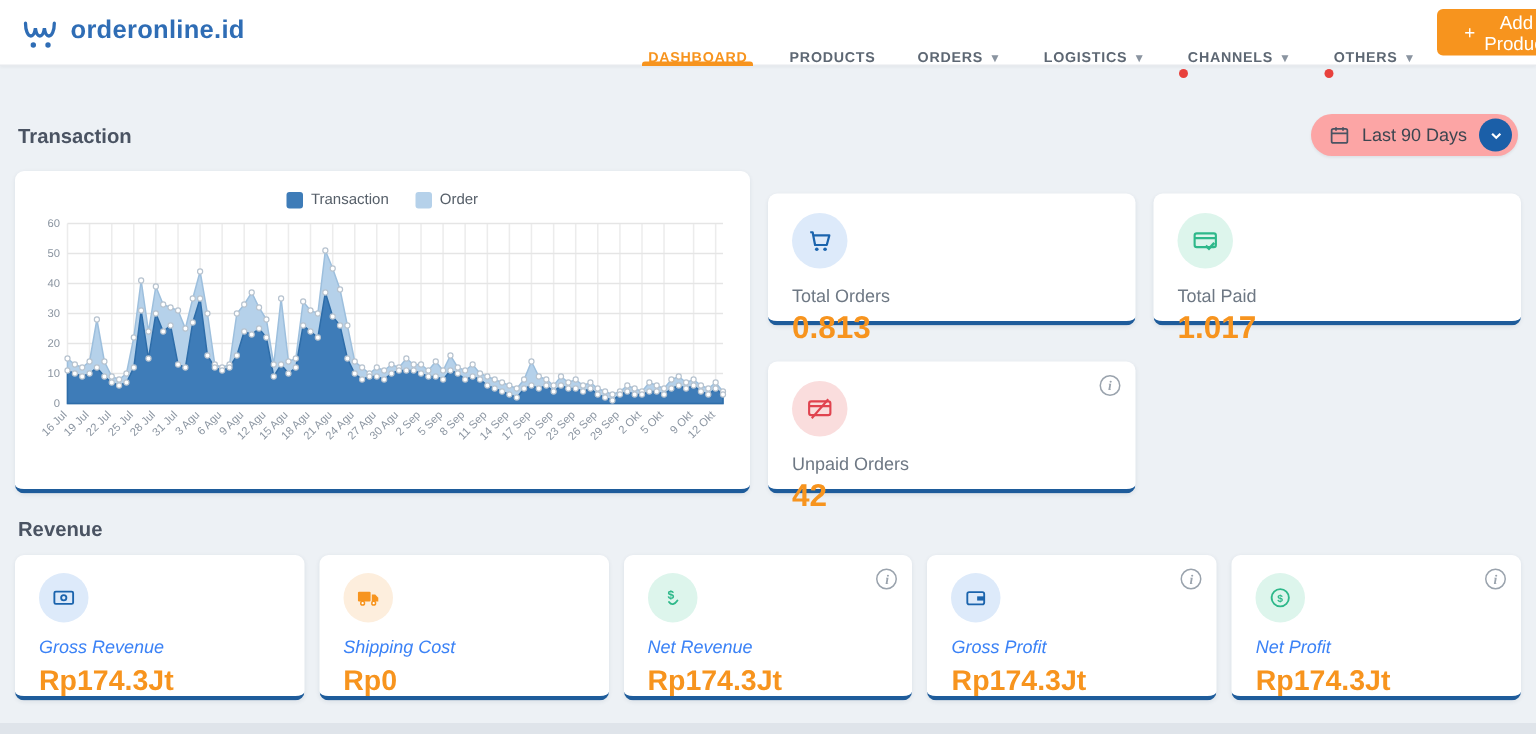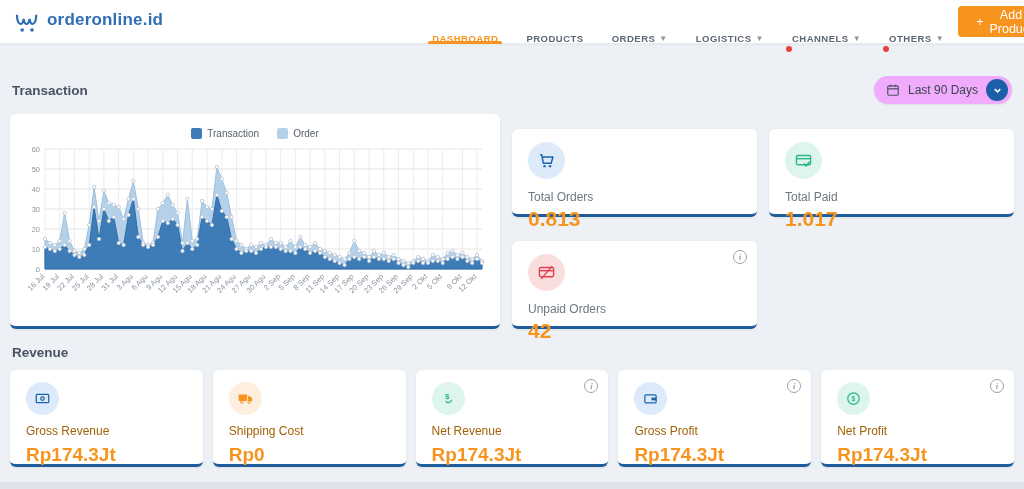--- a/index.html
+++ b/index.html
@@ -24,21 +24,21 @@
              background:#e8413c; }
   .nav-right { margin-left:auto; display:flex; align-items:center; gap:16px; }
   .add-product { display:flex; align-items:center; gap:6px; background:#f7941e; color:#fff;
                  border:none; border-radius:4px; height:31px; padding:0 18px; font-size:12.5px;
                  font-family:inherit; cursor:pointer; }
 
   
   .main { padding:24px 10px 0; }
   .sec-head { display:flex; align-items:center; justify-content:space-between; margin:8px 2px 10px; }
   .sec-title { font-size:13.5px; font-weight:bold; color:#4a5362; }
-  .date-filter { display:flex; align-items:center; gap:8px; background:#f0abfc; border:none;
+  .date-filter { display:flex; align-items:center; gap:8px; background:#fca5a5; border:none;
                  border-radius:16px; height:28px; padding:3px 4px 3px 12px; font-family:inherit;
                  font-size:12px; color:#3d4650; cursor:pointer; box-shadow:0 1px 2px rgba(0,0,0,.07); }
   .date-filter .cal { width:14px; height:14px; color:#4a5362; }
   .df-circle { width:22px; height:22px; border-radius:50%; background:#1b5fa8; display:flex;
                align-items:center; justify-content:center; }
   .df-circle svg { width:11px; height:11px; }
 
   .card { background:#fff; border-radius:6px; box-shadow:0 1px 3px rgba(30,50,80,.08);
           border-bottom:3px solid #1e5c9b; position:relative; }
 
@@ -59,21 +59,21 @@
   .tint-green  { background:#ddf5ec; color:#2eb88a; }
   .tint-orange { background:#fdeedd; color:#f7941e; }
   .tint-red    { background:#fadddd; color:#e0434f; }
   .stat-label { margin-top:11px; font-size:12px; color:#6e7884; }
   .stat-value { margin-top:3px; font-size:21px; font-weight:bold; color:#f7941e; }
 
   .rev-grid { display:grid; grid-template-columns:repeat(5,1fr); gap:10px; grid-auto-rows:97px; }
   .rev-card { padding:12px 16px 8px; }
   .rev-card .icon-circle { width:33px; height:33px; }
   .rev-card .icon-circle svg { width:15px; height:15px; }
-  .rev-label { margin-top:9px; font-size:12px; color:#a16207; }
+  .rev-label { margin-top:9px; font-size:12px; color:#3b82f6;font-style:italic; }
   .rev-value { margin-top:6px; font-size:19px; font-weight:bold; color:#f7941e; }
 
   .info-dot { position:absolute; top:9px; right:10px; width:14px; height:14px; border-radius:50%;
               border:1.3px solid #9aa3ad; color:#9aa3ad; font-size:9px; font-weight:bold;
               display:flex; align-items:center; justify-content:center; cursor:pointer;
               font-family:"Liberation Serif", serif; font-style:italic; }
 
   .bottom-strip { position:fixed; left:0; bottom:0; width:1024px; height:7px; background:#dfe4ea; }
 </style>
 </head>

